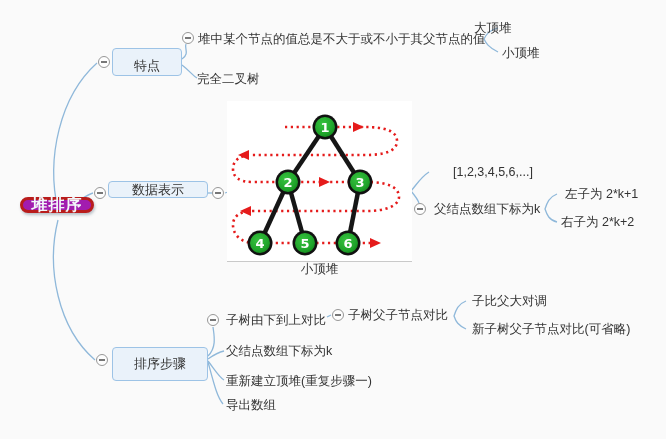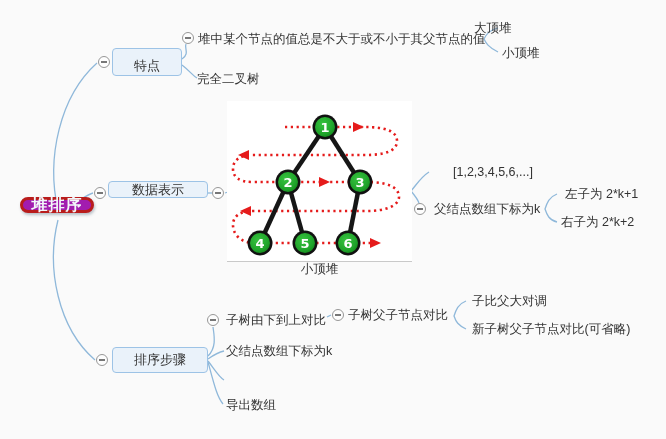--- a/index.html
+++ b/index.html
@@ -75,21 +75,21 @@
     </div>
 
   <div class="topic" style="left:112px;top:48px;width:70px;height:28px;align-items:flex-end;">
       <span>特点</span>
     </div>
 
   <div class="topic" style="left:108px;top:181px;width:100px;height:17px;">
       <span>数据表示</span>
     </div>
 
-  <div class="topic" style="left:112px;top:347px;width:96px;height:26px;">
+  <div class="topic" style="left:112px;top:347px;width:96px;height:34px;">
       <span>排序步骤</span>
     </div>
 
   <div class="minus" style="left:98px;top:56px;">
       <span class="dash"></span>
     </div>
   <div class="minus" style="left:182px;top:32px;">
       <span class="dash"></span>
     </div>
   <div class="minus" style="left:94px;top:187px;">
@@ -185,15 +185,16 @@
       </g>
     </svg>
   </div>
   <div class="caption">小顶堆</div>
 
   <div class="txt" style="left:348px;top:307px;">子树父子节点对比</div>
   <div class="txt" style="left:226px;top:312px;">子树由下到上对比</div>
   <div class="txt" style="left:472px;top:293px;">子比父大对调</div>
   <div class="txt" style="left:472px;top:321px;">新子树父子节点对比(可省略)</div>
   <div class="txt" style="left:226px;top:343px;">父结点数组下标为k</div>
+  <div class="txt" style="left:226px;top:373px;">重新建立顶堆(重复步骤一)</div>
   <div class="txt" style="left:226px;top:397px;">导出数组</div>
 
 </div>
 
 </body></html>

